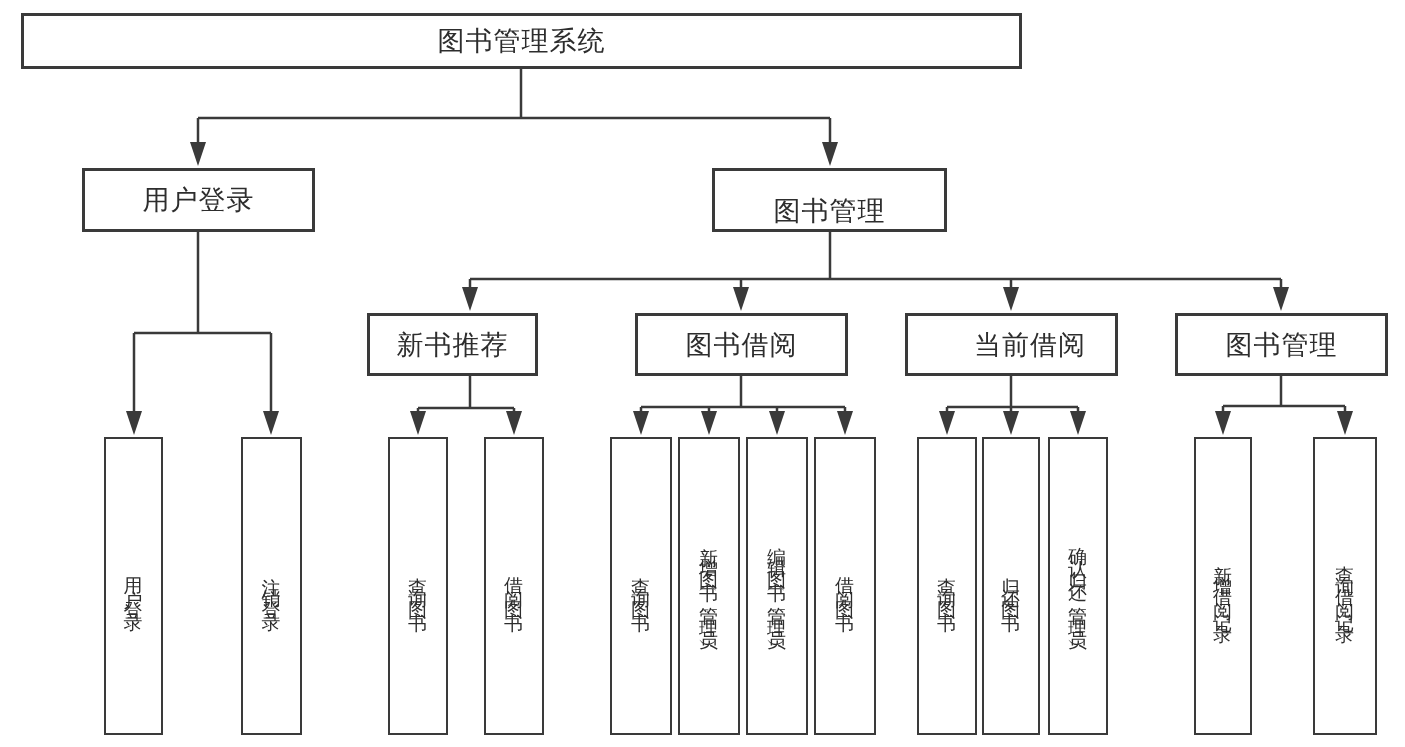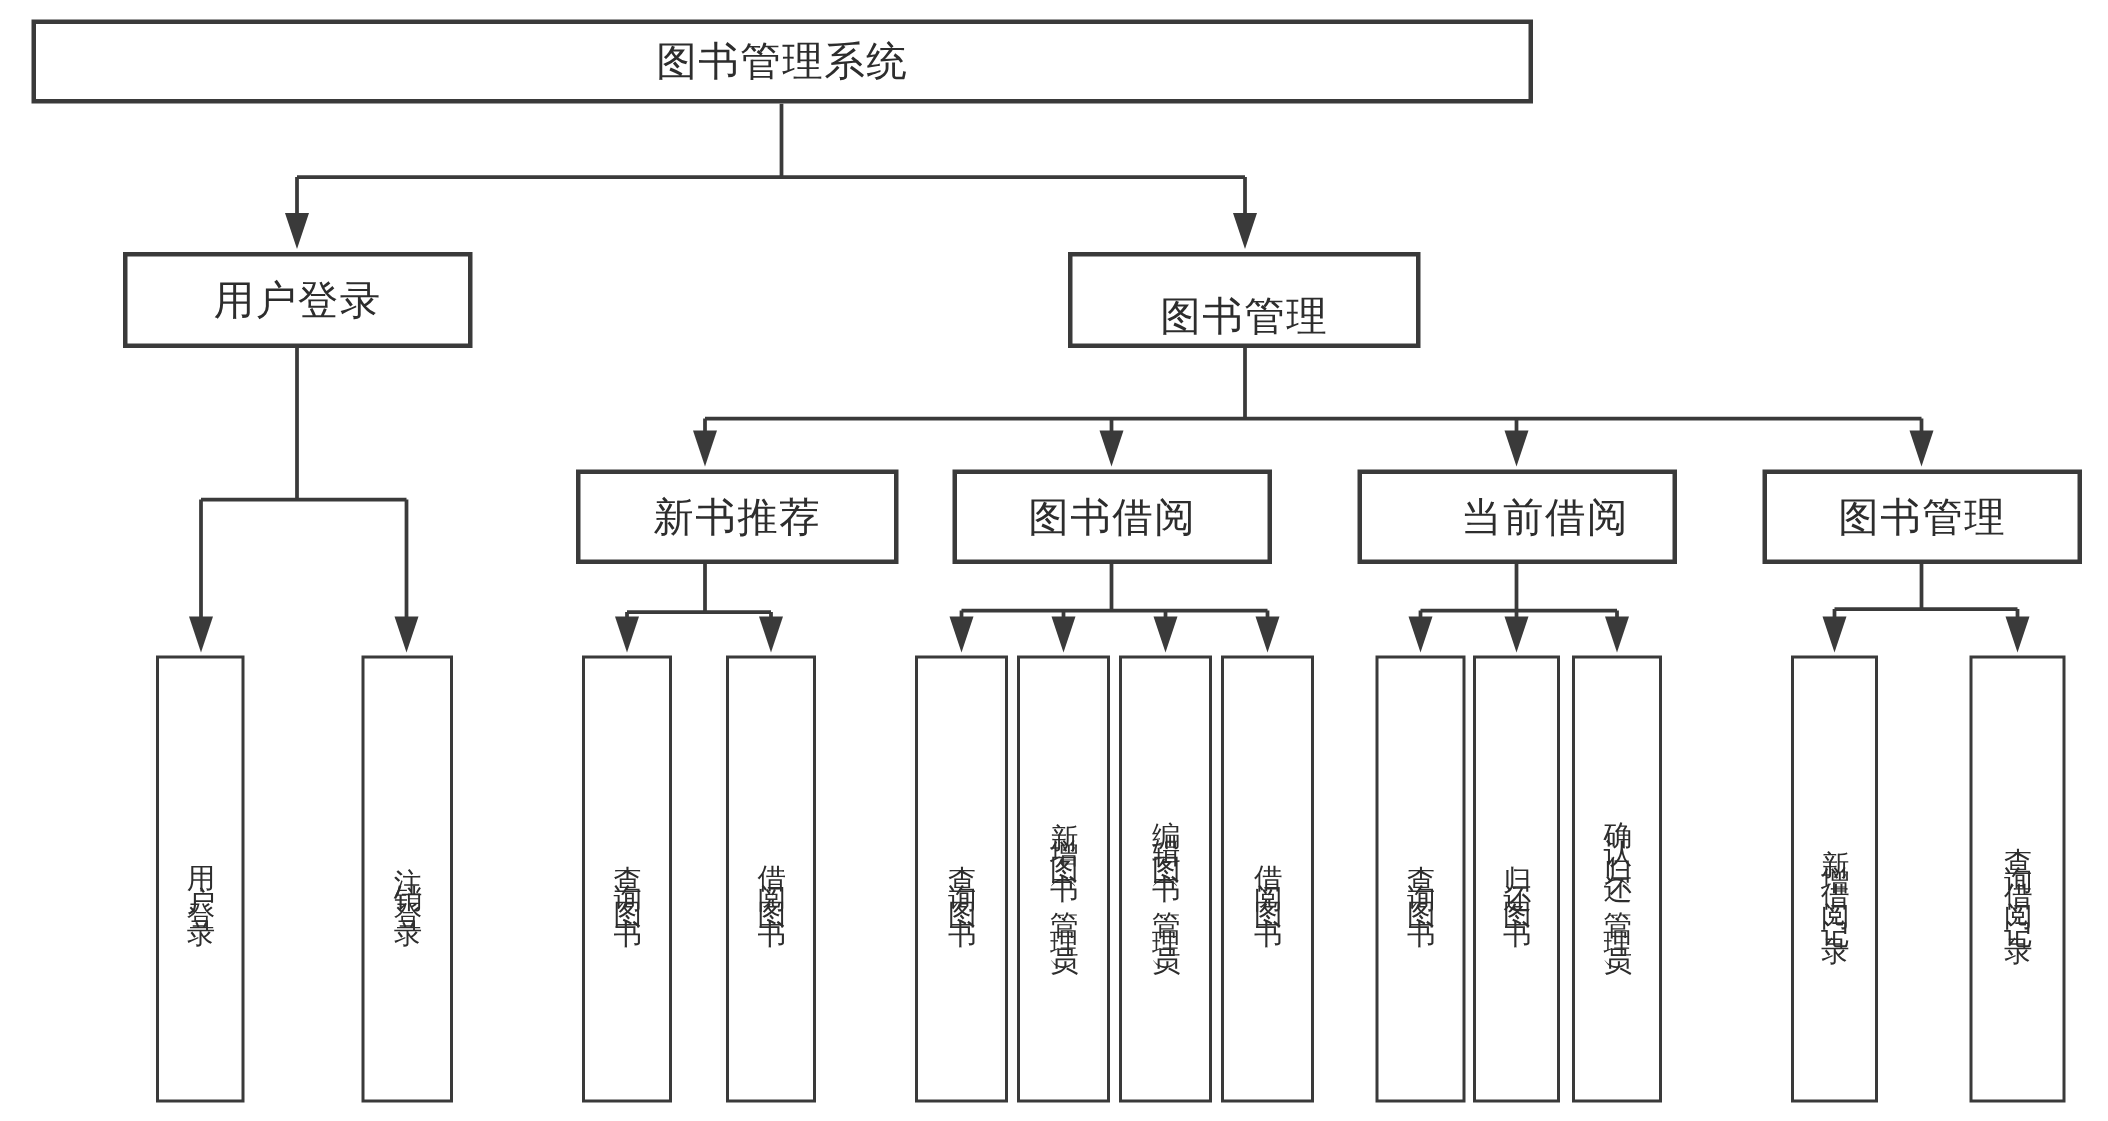--- a/index.html
+++ b/index.html
@@ -108,21 +108,21 @@
     <span class="lbl">图书管理系统</span>
   </div>
 
   <div class="node box-h" style="left:82px;top:168px;width:233px;height:64px;">
     <span class="lbl">用户登录</span>
   </div>
   <div class="node box-h" style="left:712px;top:168px;width:235px;height:64px;align-items:flex-end;">
     <span class="lbl">图书管理</span>
   </div>
 
-  <div class="node box-h" style="left:384px;top:313px;width:215px;height:63px;">
+  <div class="node box-h" style="left:367px;top:313px;width:171px;height:63px;">
     <span class="lbl">新书推荐</span>
   </div>
   <div class="node box-h" style="left:635px;top:313px;width:213px;height:63px;">
     <span class="lbl">图书借阅</span>
   </div>
   <div class="node box-h" style="left:905px;top:313px;width:213px;height:63px;padding-left:37px;">
     <span class="lbl">当前借阅</span>
   </div>
   <div class="node box-h" style="left:1175px;top:313px;width:213px;height:63px;">
     <span class="lbl">图书管理</span>

